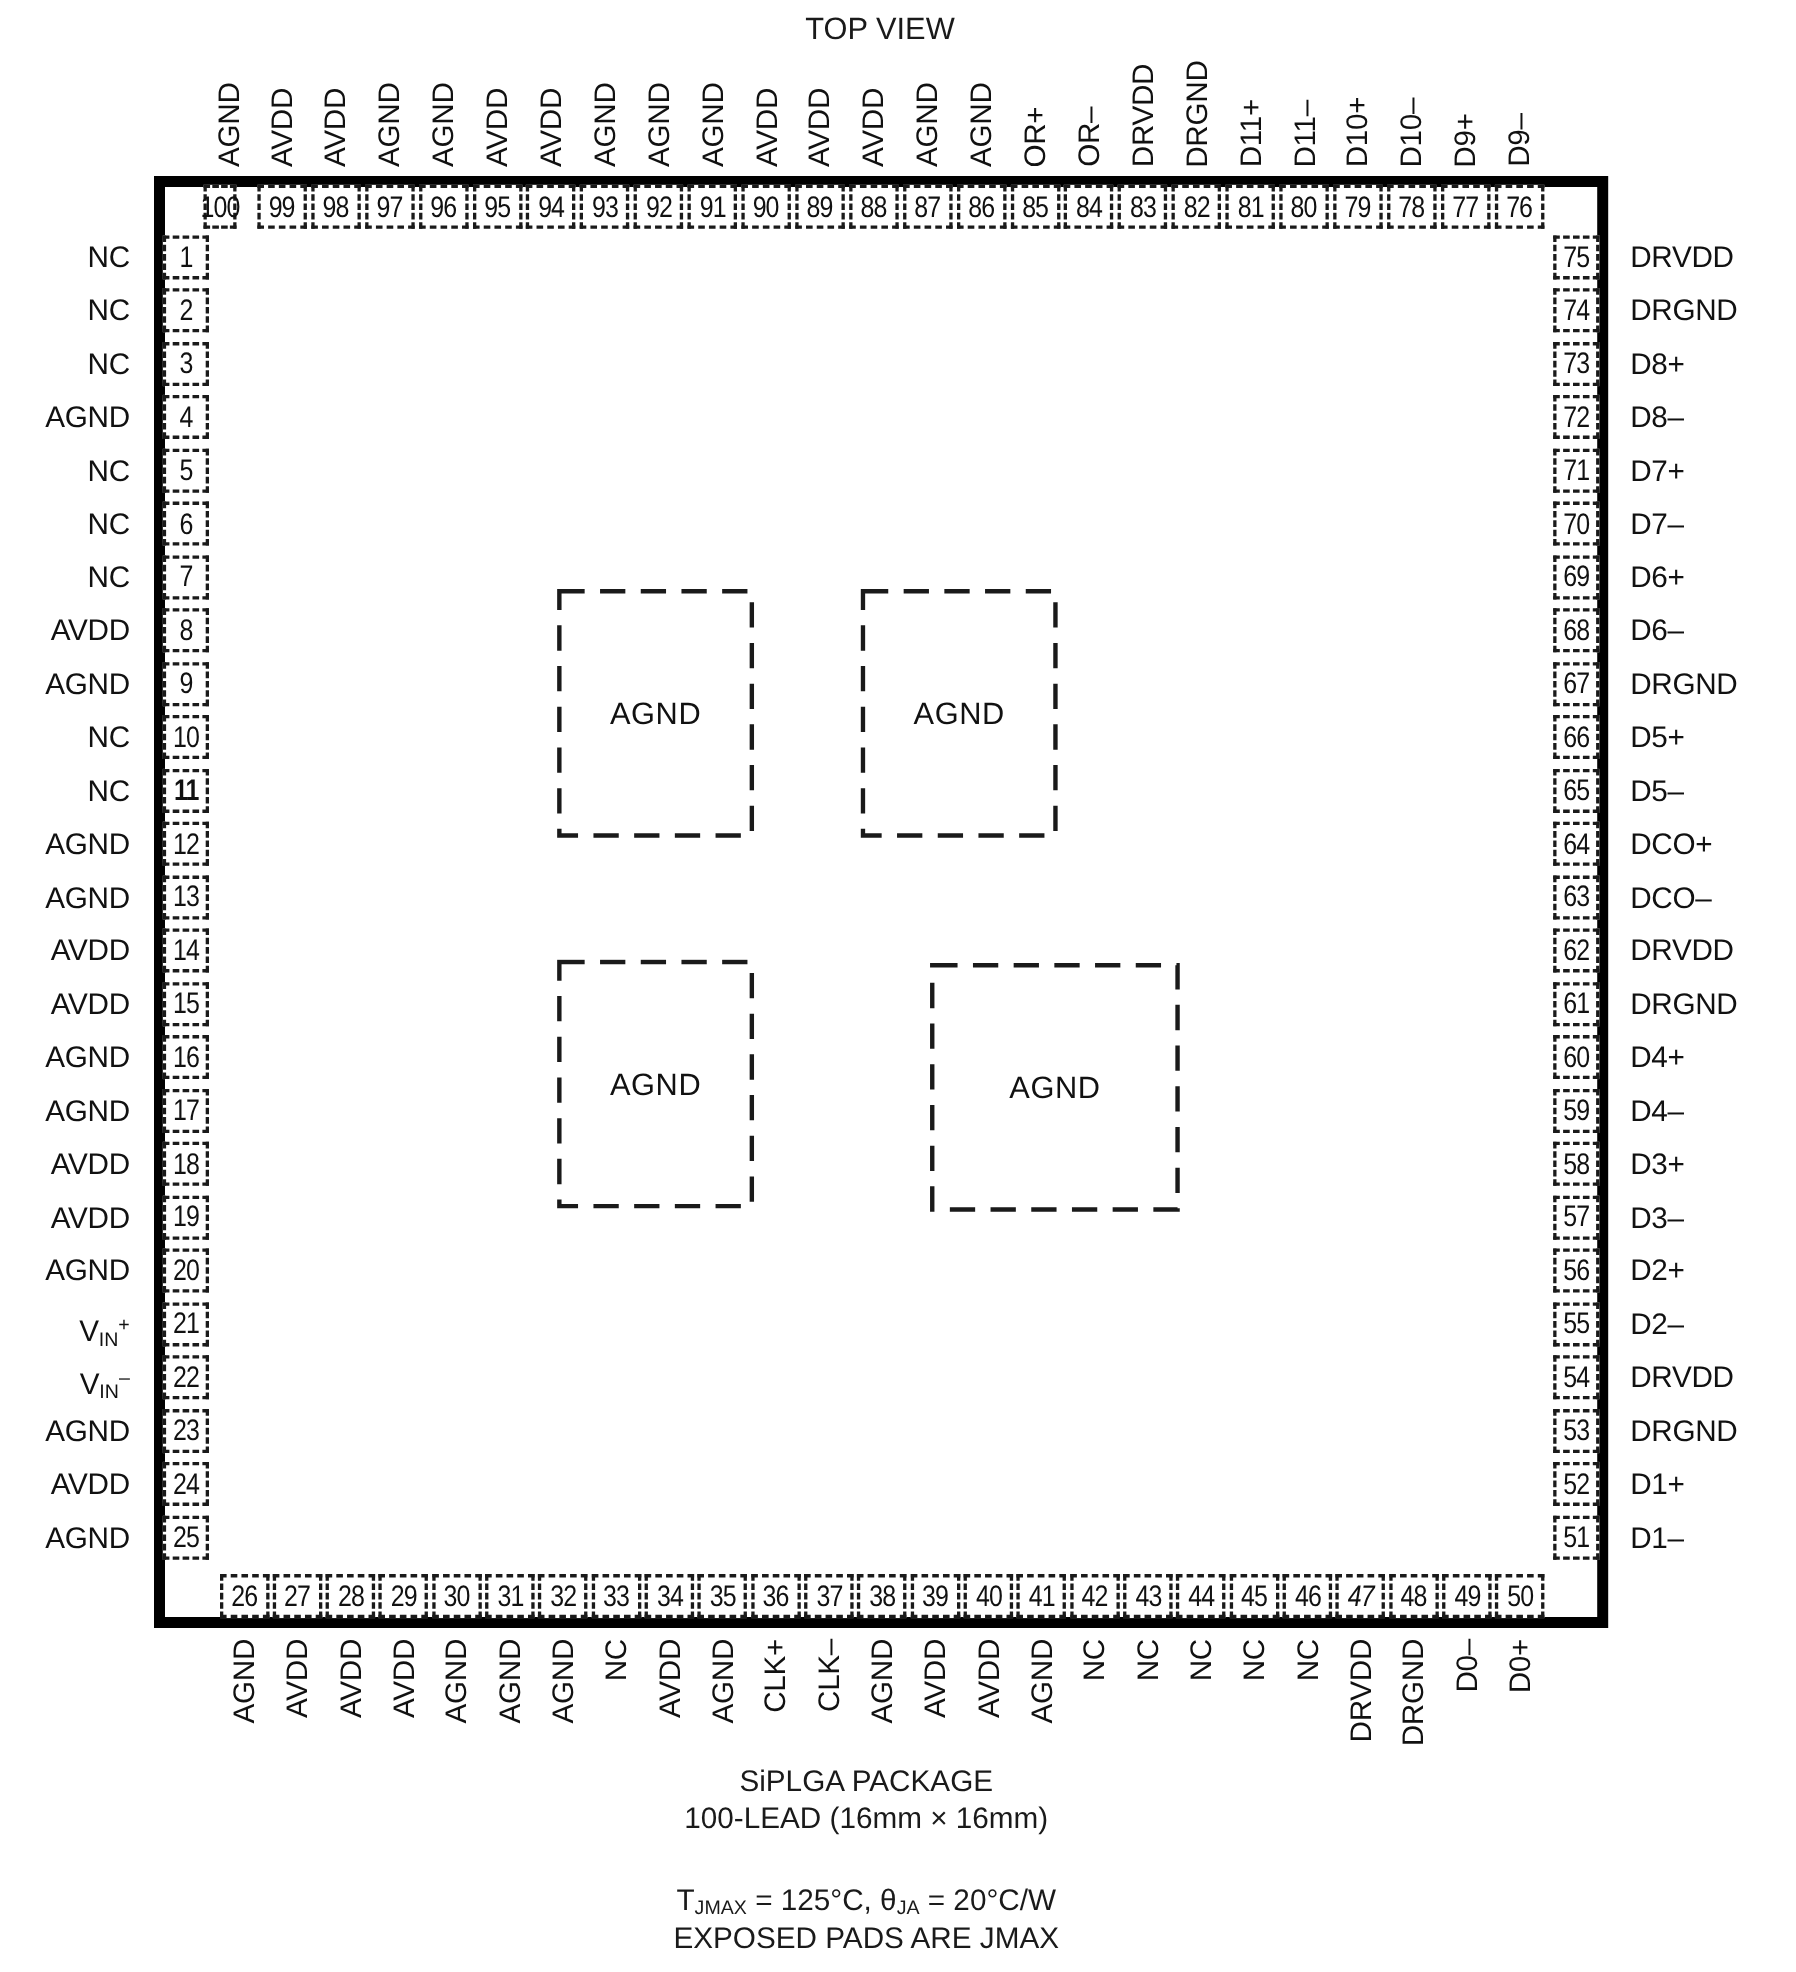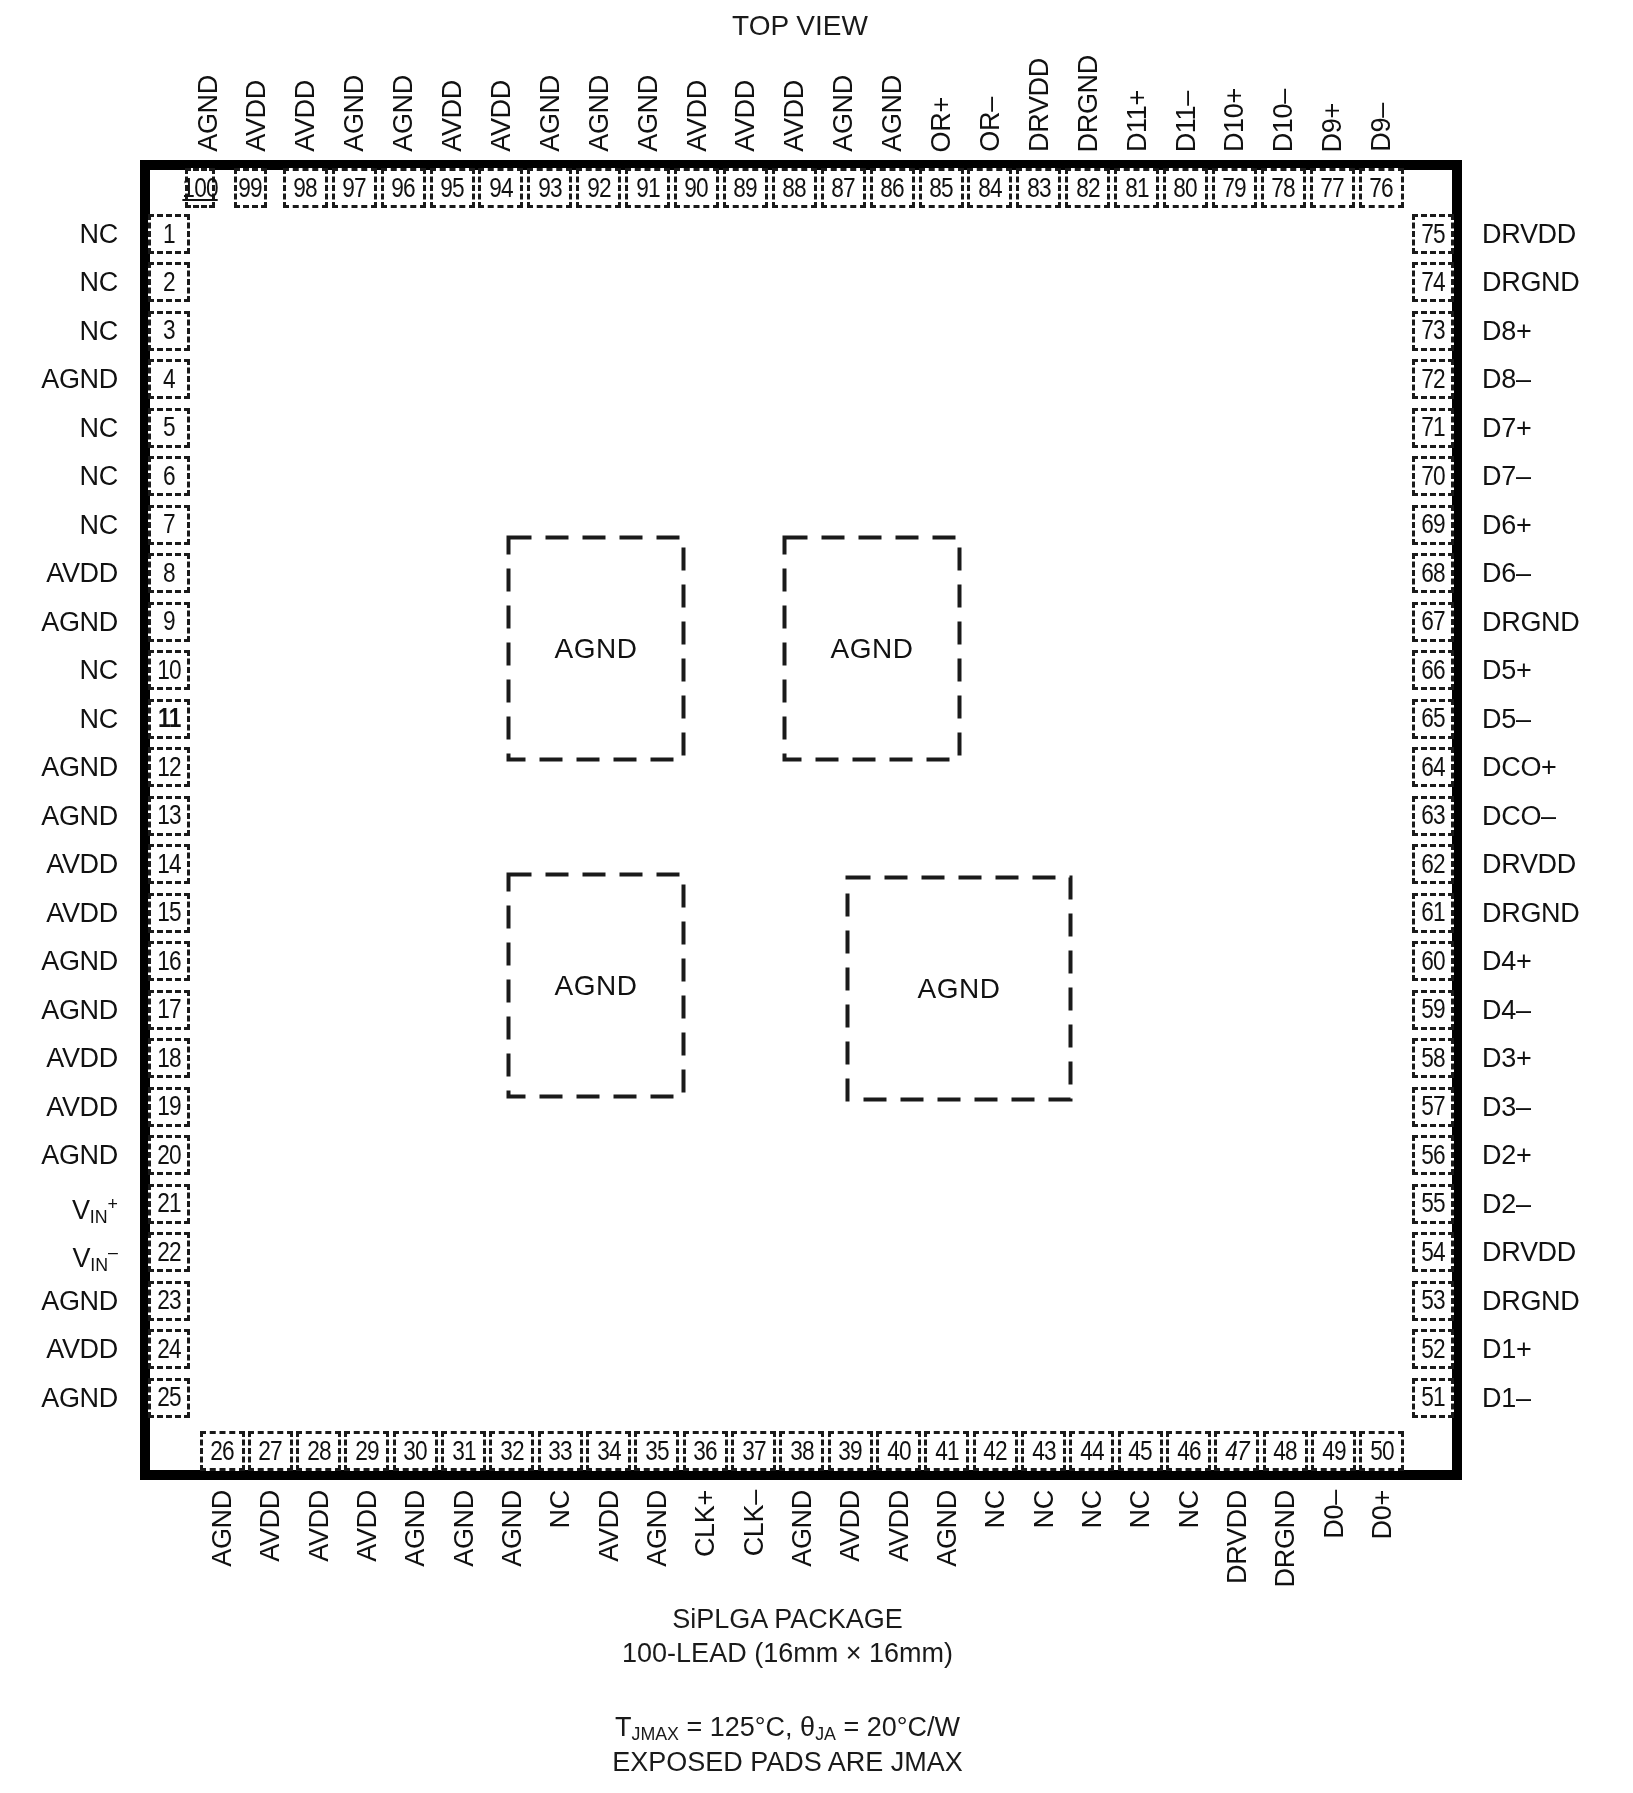--- a/index.html
+++ b/index.html
@@ -50,25 +50,25 @@
   sup { font-size:0.66em; vertical-align:0.5em; letter-spacing:0; }
 </style>
 </head>
 <body>
 
 <div id="title">TOP VIEW</div>
 
 <div id="package-outline"></div>
 
 <div id="diagram">
-    <div class="pin-box" style="left: 185px; top: 168px; width: 30px; height: 40px; text-decoration: underline;">
+    <div class="pin-box" style="left: 185px; top: 168px; width: 30px; height: 40px;">
       <span class="pin-num">100</span>
     </div>
     <div class="pin-label-v" style="left: 193.5px; bottom: 1641px;">AGND</div>
-    <div class="pin-box" style="left: 233.9px; top: 168px; width: 33px; height: 40px;">
+    <div class="pin-box" style="left: 233.9px; top: 168px; width: 45px; height: 40px;">
       <span class="pin-num">99</span>
     </div>
     <div class="pin-label-v" style="left: 242.4px; bottom: 1641px;">AVDD</div>
     <div class="pin-box" style="left: 282.8px; top: 168px; width: 45px; height: 40px;">
       <span class="pin-num">98</span>
     </div>
     <div class="pin-label-v" style="left: 291.3px; bottom: 1641px;">AVDD</div>
     <div class="pin-box" style="left: 331.7px; top: 168px; width: 45px; height: 40px;">
       <span class="pin-num">97</span>
     </div>

